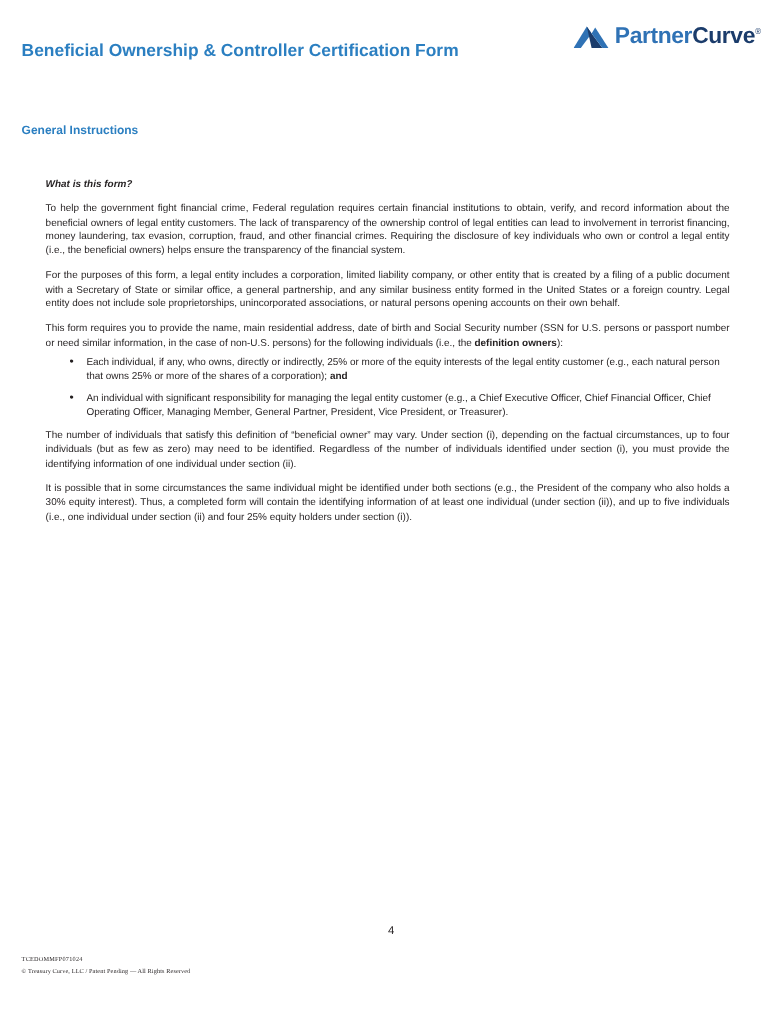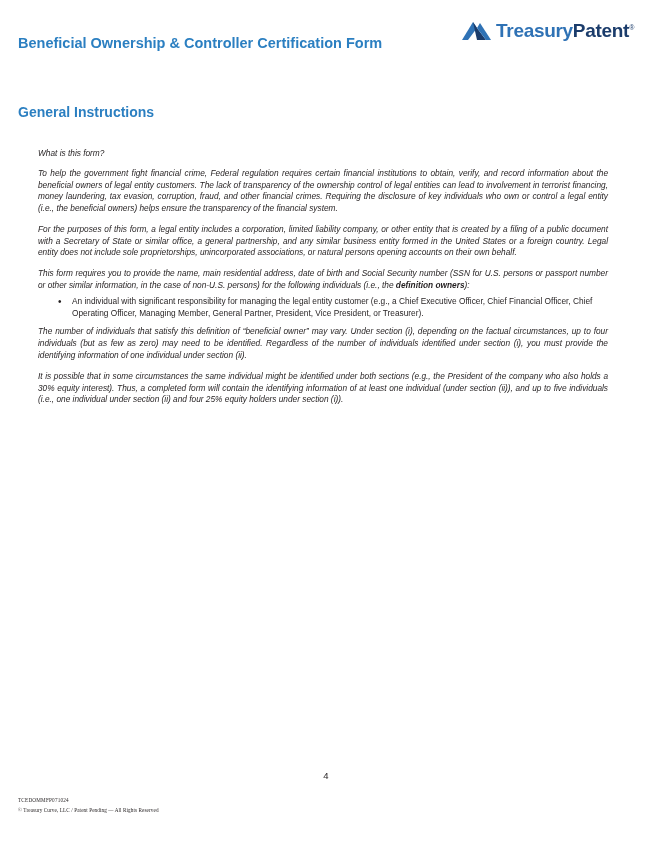--- a/index.html
+++ b/index.html
@@ -58,46 +58,45 @@
     width: 380px;
     font-size: 14.5px;
     font-weight: bold;
     color: #2b7fc1;
     line-height: 1.45;
   }
   .section-title {
     position: absolute;
     left: 18px;
     top: 104px;
-    font-size: 14px;
+    font-size: 10px;
     font-weight: bold;
     color: #2b7fc1;
   }
 
   
   .content {
     position: absolute;
     left: 38px;
     top: 148px;
     width: 570px;
     font-size: 8.3px;
     line-height: 1.42;
     color: #231f20;
   }
   .q {
-    font-weight: normal;
+    font-weight: bold;
     font-style: italic;
     font-size: 8.3px;
     margin: 0 0 8px 0;
   }
   .q.spaced { margin-top: 14px; }
   p.para {
     margin: 0 0 9px 0;
     text-align: justify;
-    font-style: italic;
   }
   p.tight { margin-bottom: 4px; }
   ul.bullets {
     margin: 4px 0 6px 0;
     padding-left: 34px;
     list-style: none;
   }
   ul.bullets li {
     position: relative;
     margin-bottom: 7px;
@@ -142,38 +141,39 @@
 
 <div class="page">
 
   <div class="logo-wrap">
     <svg class="logo-mark" viewBox="0 0 60 44" aria-hidden="true">
       <polygon points="0,40 22,4 30,16 12,40" fill="#2f72b5"></polygon>
       <polygon points="22,4 30,16 48,40 30,40" fill="#1b3c6b"></polygon>
       <polygon points="30,16 48,40 58,40 36,6" fill="#2f72b5"></polygon>
     </svg>
     <div class="logo-text">
-      <span class="t1">Treasury</span><span class="t2">Patent</span><span class="logo-reg">®</span>
+      <span class="t1">Partner</span><span class="t2">Curve</span><span class="logo-reg">®</span>
     </div>
   </div>
 
   <div class="doc-title">Beneficial Ownership &amp; Controller Certification Form</div>
 
   <div class="section-title">General Instructions</div>
 
   <div class="content">
 
     <div class="q">What is this form?</div>
     <p class="para">To help the government fight financial crime, Federal regulation requires certain financial institutions to obtain, verify, and record information about the beneficial owners of legal entity customers. The lack of transparency of the ownership control of legal entities can lead to involvement in terrorist financing, money laundering, tax evasion, corruption, fraud, and other financial crimes. Requiring the disclosure of key individuals who own or control a legal entity (i.e., the beneficial owners) helps ensure the transparency of the financial system.</p>
 
     <p class="para">For the purposes of this form, a legal entity includes a corporation, limited liability company, or other entity that  is created by a filing of  a public document  with  a  Secretary  of   State or similar office,  a  general partnership, and any  similar business  entity formed in  the  United States or a  foreign country.   Legal entity does not include sole proprietorships, unincorporated associations, or natural persons opening accounts on their own behalf.</p>
 
-    <p class="para tight"><span>This form requires you to provide the name, main residential address, date of birth and Social Security number (SSN for U.S. persons or passport number or other similar information, in the case of non-U.S. persons) for the following individuals (i.e., the </span><b class="inline">definition owners</b><span>):</span></p>
+    <p class="para tight"><span>This form requires you to provide the name, main residential address, date of birth and Social Security number (SSN for U.S. persons or passport number or need similar information, in the case of non-U.S. persons) for the following individuals (i.e., the </span><b class="inline">definition owners</b><span>):</span></p>
 
     <ul class="bullets">
+      <li><span>Each individual, if any, who owns, directly or indirectly, 25% or more of the equity interests of the legal entity customer (e.g., each natural person that owns 25% or more of the shares of a corporation); </span><b class="inline">and</b></li>
       <li><span>An individual with significant responsibility for managing the legal entity customer (e.g., a Chief Executive Officer, Chief Financial Officer, Chief Operating Officer, Managing Member, General Partner, President, Vice President, or Treasurer).</span></li>
     </ul>
 
     <p class="para">The number of individuals that satisfy this definition of “beneficial owner” may vary. Under section (i), depending on the factual circumstances, up to four individuals (but as few as zero) may need to be identified. Regardless of the number of individuals identified under section (i), you must provide the identifying information of one individual under section (ii).</p>
     <p class="para">It is possible that in some circumstances the same individual might be identified under both sections (e.g., the President of the company who also holds a 30% equity interest). Thus, a completed form will contain the identifying information of at least one individual (under section (ii)), and up to five individuals (i.e., one individual under section (ii) and four 25% equity holders under section (i)).</p>
 
   </div>
 
   <div class="page-number">4</div>
 

